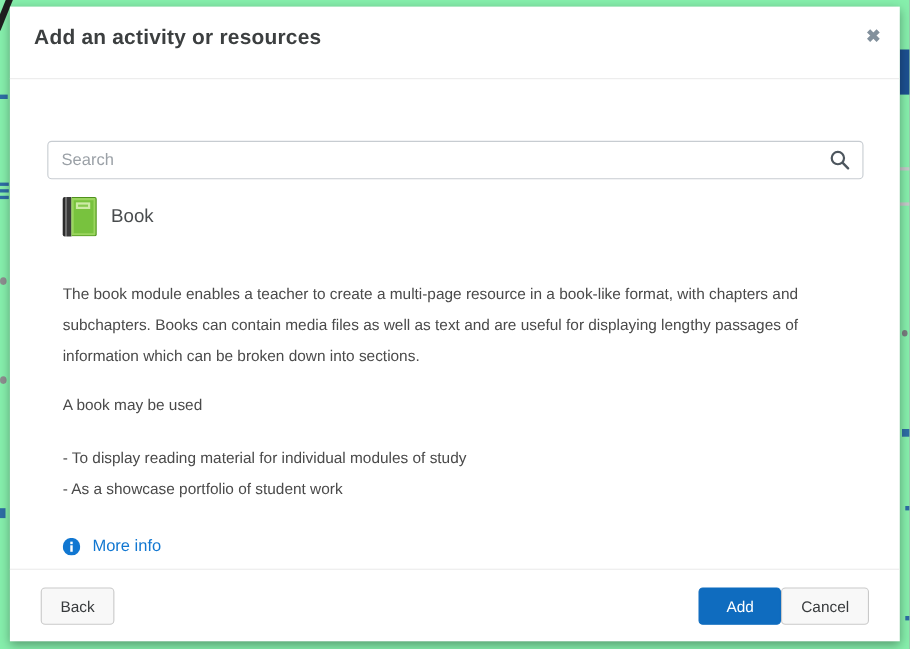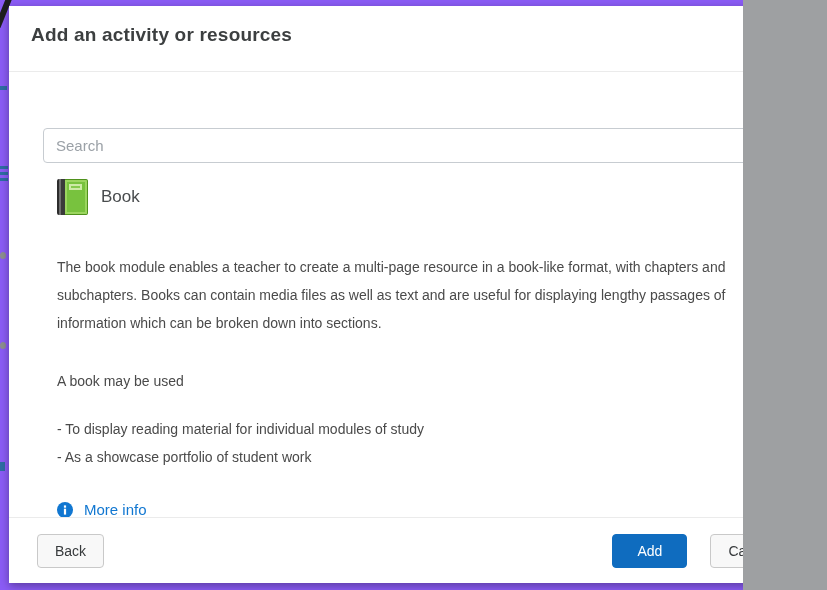--- a/index.html
+++ b/index.html
@@ -1,19 +1,19 @@
 <!DOCTYPE html>
 <html><head>
 <meta charset="utf-8">
 <style>
   * { margin:0; padding:0; box-sizing:border-box; }
   html,body { background:#9ea0a2; }
   .stage {
-    position:relative; width:743px; height:590px; overflow:hidden;
-    background:#8b5cf6;
+    position:relative; width:827px; height:590px; overflow:hidden;
+    background:#86efac;
     font-family:"Liberation Sans", sans-serif;
   }
   
   .frag { position:absolute; }
   .frag-logo { left:1px; top:-6px; width:6px; height:34px; background:#1f1f1f; transform:rotate(22deg); }
   .frag-blue-right { right:0; top:45px; width:9px; height:41px; background:#1d5091; }
   .frag-line-r1 { right:0; top:152px; width:9px; height:3px; background:#c6c8c9; }
   .frag-line-r2 { right:0; top:184px; width:9px; height:3px; background:#c6c8c9; }
   .frag-dot-r1 { right:2px; top:300px; width:5px; height:6px; background:#7a7d7f; border-radius:50%; }
   .frag-dot-r2 { right:0; top:390px; width:7px; height:7px; background:#2e6da4; }
@@ -65,37 +65,37 @@
     box-shadow:inset 0 0 0 2px #9bd55f;
   }
   .book-label {
     position:absolute; left:4px; top:4px; width:13px; height:6px;
     background:#86ca4e; border:2px solid #cdeaa6;
   }
   .module-name { margin-left:13px; font-size:17px; color:#494c4e; }
 
   .text { font-size:14px; line-height:28px; color:#4a4a4a; }
   .module-desc { margin-top:38px; max-width:740px; }
-  .usage-intro { margin-top:30px; }
+  .usage-intro { margin-top:17px; }
   .usage-list { margin-top:20px; }
   .more-info { display:inline-flex; align-items:center; margin-top:30px; cursor:pointer; text-decoration:none; }
   .info-icon { width:16px; height:16px; flex:0 0 auto; }
   .more-info-label { margin-left:11px; font-size:15px; color:#1177d1; }
 
   .modal-footer {
     flex:0 0 66px; border-top:1px solid #ebebeb;
     display:flex; align-items:center; justify-content:space-between; padding:0 28px;
   }
   .btn {
     font-family:"Liberation Sans", sans-serif;
     font-size:14px; color:#373a3c; background:#f8f8f8;
     border:1px solid #c9c9c9; border-radius:4px; padding:8px 17px; cursor:pointer;
   }
   .btn-primary { background:#0f6cbf; border-color:#0f6cbf; color:#fff; padding:8px 24px; }
-  .footer-right { display:flex; align-items:flex-end; gap:23px; }
+  .footer-right { display:flex; align-items:flex-end; }
 </style>
 </head>
 <body>
 
 <div class="stage">
 
   <div class="frag frag-logo"></div>
   <div class="frag frag-blue-right"></div>
   <div class="frag frag-line-r1"></div>
   <div class="frag frag-line-r2"></div>

